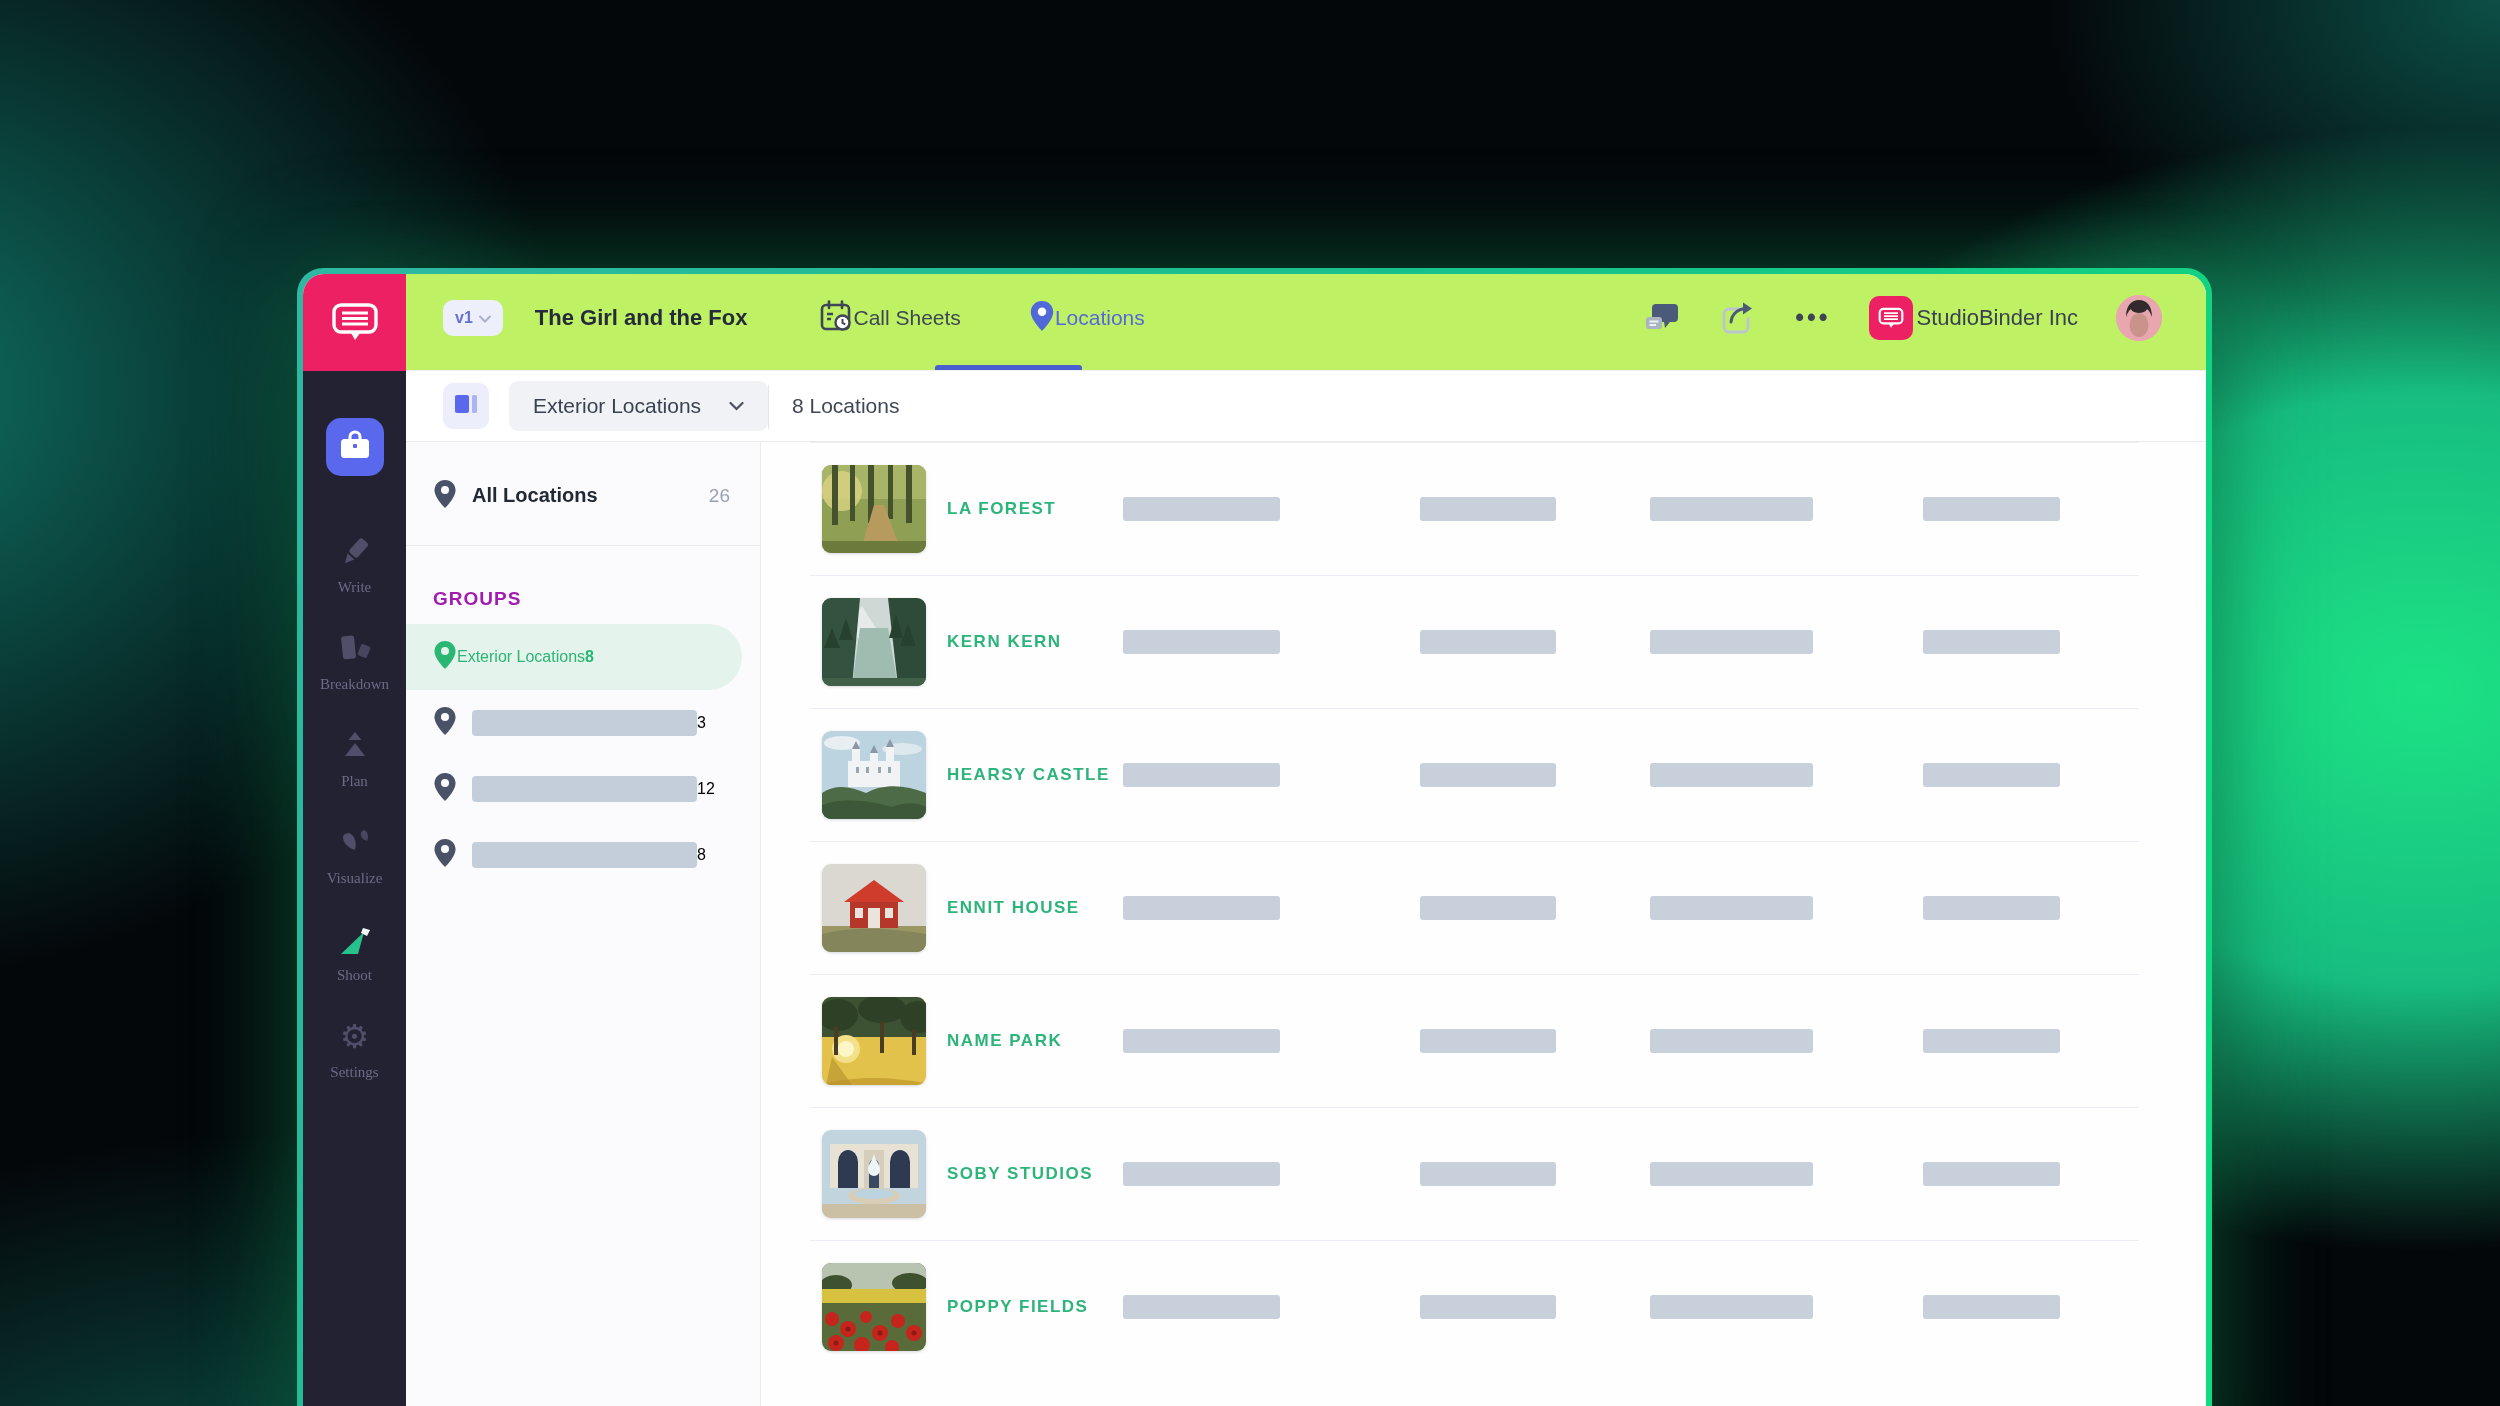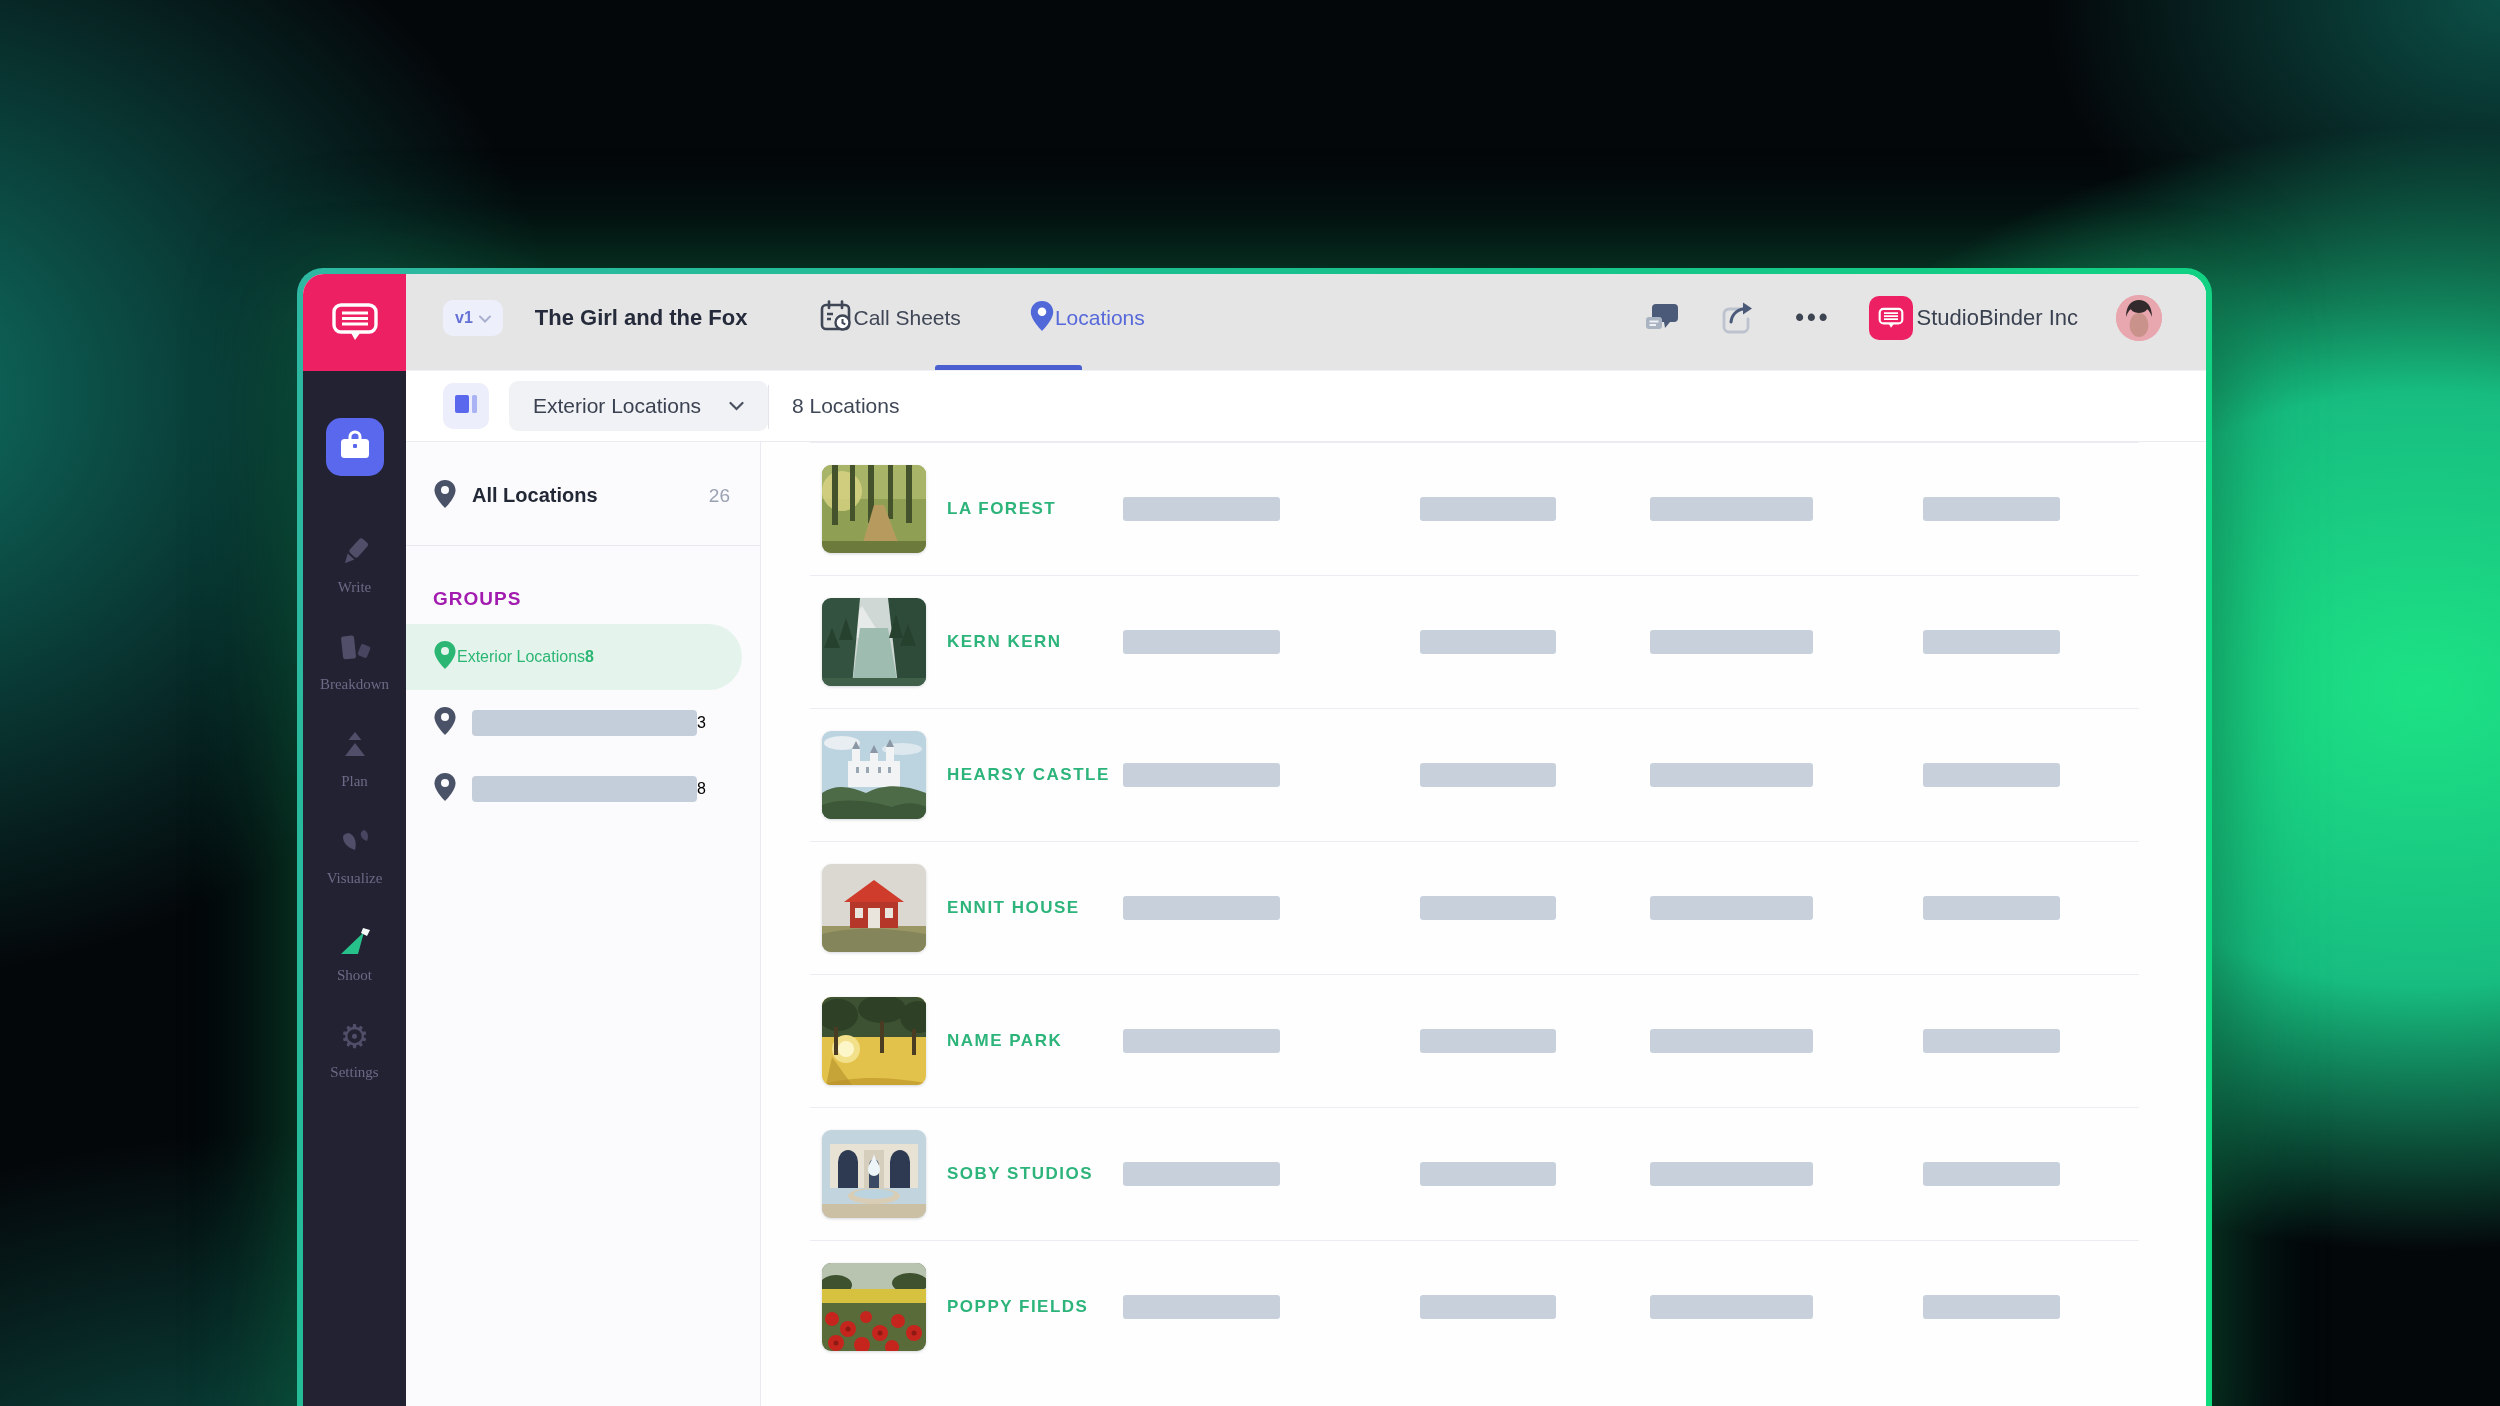--- a/index.html
+++ b/index.html
@@ -31,21 +31,21 @@
   
   .logo-block { grid-column:1; grid-row:1; background:#ed2063; display:flex; align-items:center; justify-content:center; }
   .app-sidebar { grid-column:1; grid-row:2/4; background:#232233; display:flex; flex-direction:column; align-items:center; padding-top:47px; }
   .project-btn { width:58px; height:58px; border-radius:15px; background:#5a68ee; display:flex; align-items:center; justify-content:center; margin-bottom:40px; cursor:pointer; }
   .nav-item { height:97px; width:100%; display:flex; flex-direction:column; align-items:center; justify-content:center; gap:9px; cursor:pointer; }
   .nav-item .glyph { height:36px; display:flex; align-items:center; justify-content:center; }
   .nav-item .lbl { font-size:15px; color:#6c6a86;font-family:Liberation Serif, serif; }
   .gear-glyph { font-family:"DejaVu Sans", sans-serif; font-size:33px; color:#504e68; line-height:1; }
 
   
-  .topbar { grid-column:2; grid-row:1; background:#e5e5e5; display:flex; align-items:center; padding:0 44px 9px 37px; border-bottom:1px solid #f0f1f5; position:relative; }
+  .topbar { grid-column:2; grid-row:1; background:#bef264; display:flex; align-items:center; padding:0 44px 9px 37px; border-bottom:1px solid #f0f1f5; position:relative; }
   .version-badge { display:flex; align-items:center; gap:6px; background:#edeffb; border-radius:10px; padding:9px 12px; cursor:pointer; }
   .version-badge .v { font-size:16px; font-weight:bold; color:#6571d6; }
   .project-title { margin-left:32px; font-size:22px; font-weight:bold; color:#252b3a; }
   .tab { display:flex; align-items:center; cursor:pointer; }
   .tab-callsheets { margin-left:72px; }
   .tab-locations { margin-left:68px; }
   .tab .t-lbl { font-size:21px; color:#3f4655; }
   .tab-locations .t-lbl { color:#5668da; }
   .tab-underline { position:absolute; left:529px; bottom:0; width:147px; height:5px; border-radius:3px 3px 0 0; background:#4a5fd0; }
   .topbar-right { margin-left:auto; display:flex; align-items:center; gap:38px; }
@@ -309,20 +309,30 @@
           <span>
             <svg width="24" height="30" viewBox="0 0 24 30">
                 <path d="M12 1C6 1 1.5 5.6 1.5 11.3 1.5 19 12 29 12 29s10.5-10 10.5-17.7C22.5 5.6 18 1 12 1z" fill="#4a5268"></path>
                 <circle cx="12" cy="11" r="4" fill="#fbfbfd"></circle>
               </svg>
           </span>
           <span class="skeleton-bar"></span>
           <span class="p-count">3</span>
         </div>
 
+        <div class="group-item">
+          <span>
+            <svg width="24" height="30" viewBox="0 0 24 30">
+                <path d="M12 1C6 1 1.5 5.6 1.5 11.3 1.5 19 12 29 12 29s10.5-10 10.5-17.7C22.5 5.6 18 1 12 1z" fill="#4a5268"></path>
+                <circle cx="12" cy="11" r="4" fill="#fbfbfd"></circle>
+              </svg>
+          </span>
+          <span class="skeleton-bar"></span>
+          <span class="p-count">12</span>
+        </div>
 
         <div class="group-item">
           <span>
             <svg width="24" height="30" viewBox="0 0 24 30">
                 <path d="M12 1C6 1 1.5 5.6 1.5 11.3 1.5 19 12 29 12 29s10.5-10 10.5-17.7C22.5 5.6 18 1 12 1z" fill="#4a5268"></path>
                 <circle cx="12" cy="11" r="4" fill="#fbfbfd"></circle>
               </svg>
           </span>
           <span class="skeleton-bar"></span>
           <span class="p-count">8</span>

